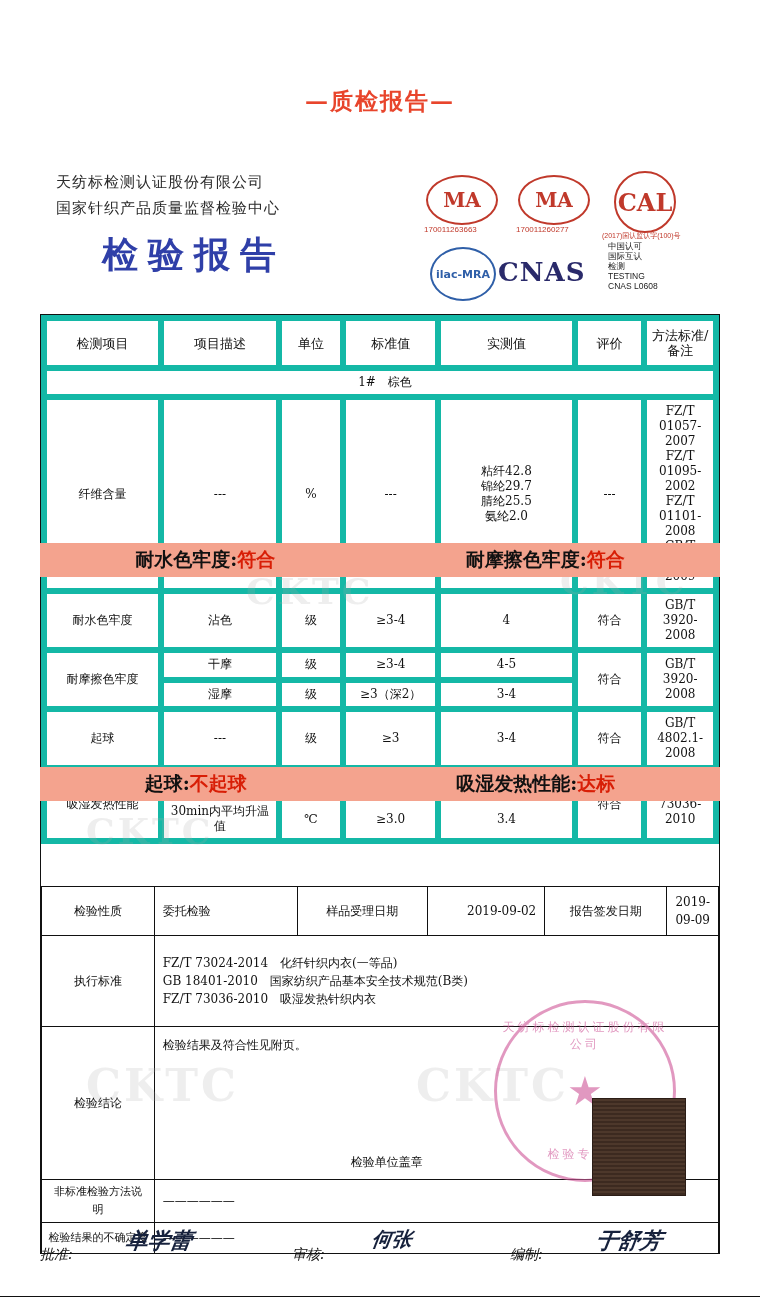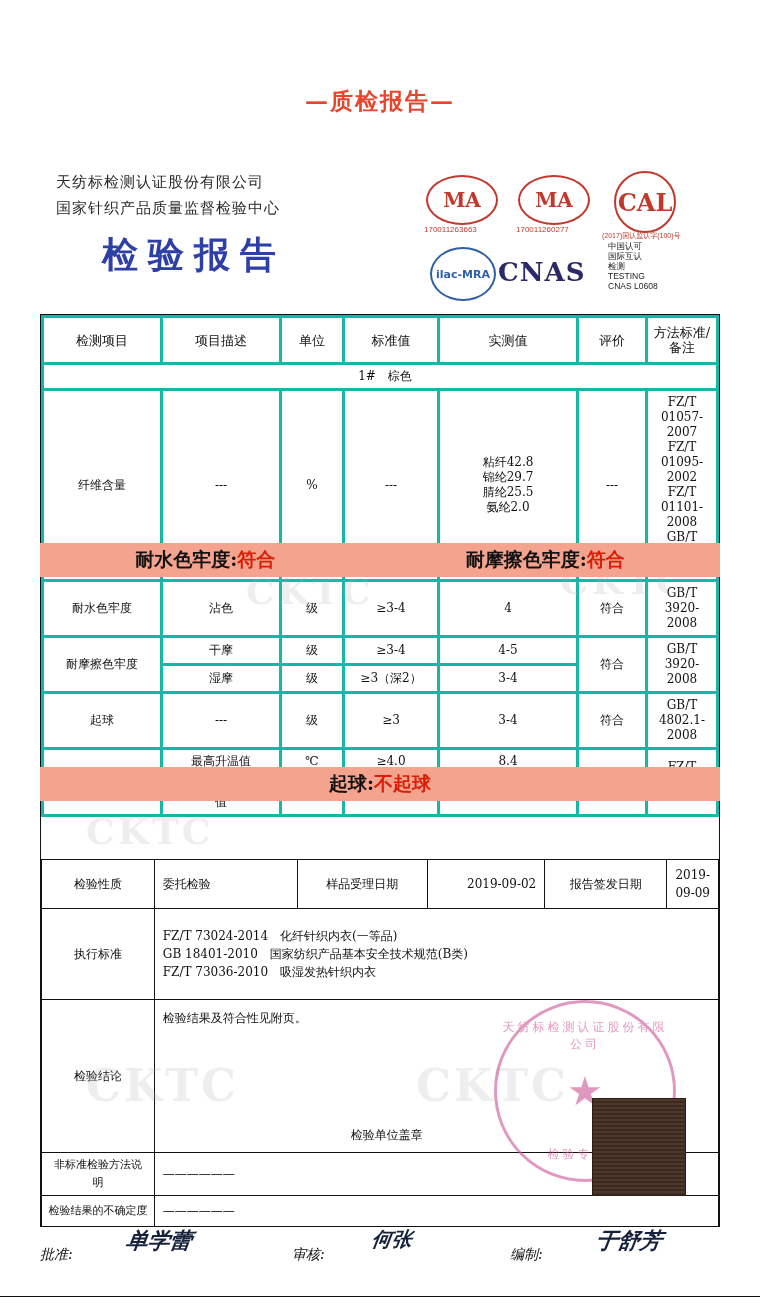--- a/index.html
+++ b/index.html
@@ -140,21 +140,21 @@
     border-bottom: none;
   }
   table.grid {
     width: 100%;
     border-collapse: collapse;
     font-family: "DejaVu Serif", "Liberation Serif", serif;
     font-size: 12px;
     color: #111;
   }
   table.grid td, table.grid th {
-    border: 3px solid #14b8a6;
+    border: 6px solid #14b8a6;
     padding: 4px 6px;
     text-align: center;
     vertical-align: middle;
     font-weight: normal;
     line-height: 15px;
   }
   table.grid thead td {
     font-size: 13px;
     padding: 7px 4px;
   }
@@ -493,20 +493,23 @@
   </div>
   <div>
     <span>耐摩擦色牢度:</span><span class="hl">符合</span>
   </div>
 </div>
 
 <div class="annot annot-2">
   <div>
     <span>起球:</span><span class="hl">不起球</span>
   </div>
+  <div>
+    <span>吸湿发热性能:</span><span class="hl">达标</span>
+  </div>
 </div>
 
 <div class="sig-row">
   <div class="sig-label sl1">批准:</div>
   <div class="sig-name sn1">单学蕾</div>
   <div class="sig-label sl2">审核:</div>
   <div class="sig-name sn2">何张</div>
   <div class="sig-label sl3">编制:</div>
   <div class="sig-name sn3">于舒芳</div>
 </div>

